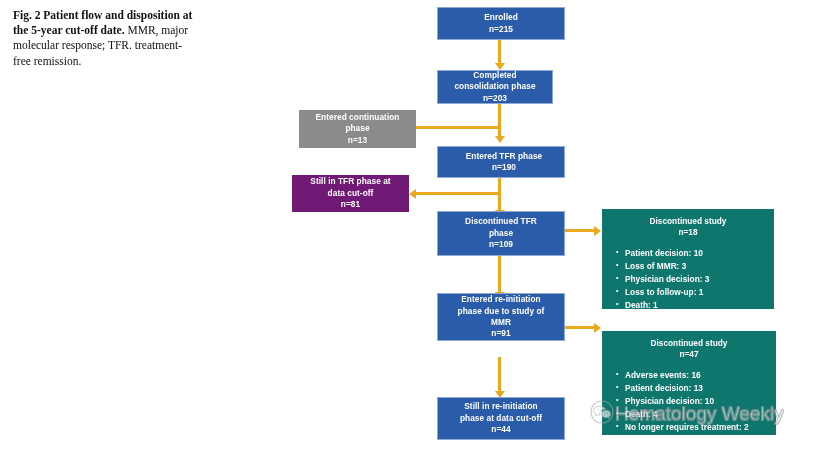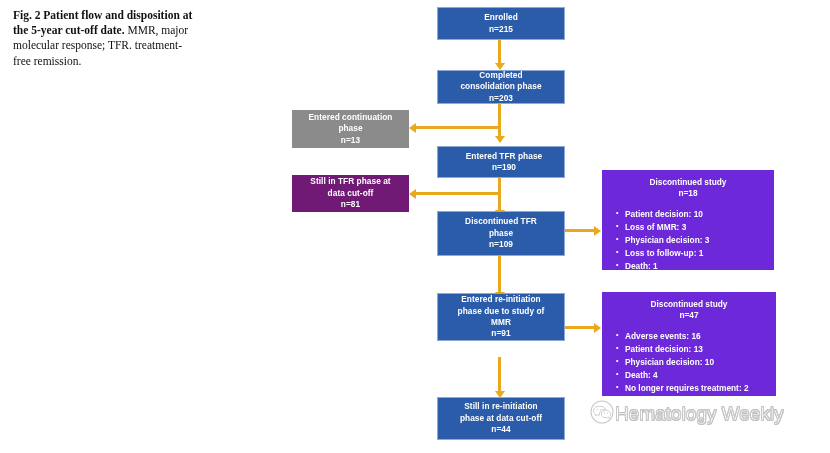--- a/index.html
+++ b/index.html
@@ -62,26 +62,27 @@
   }
   .node.red {
     background: #701a75;
   }
   .node .ln { display: block; white-space: nowrap; }
 
   
   .detail {
     position: absolute;
     box-sizing: border-box;
-    background: #6d28d9;
+    background: #0f766e;
     color: #ffffff;
     font-size: 8.3px;
     font-weight: bold;
     line-height: 1.38;
     padding: 7px 0 7px 0;
+    margin-top: 39px;
   }
   .detail .dhead {
     text-align: center;
     margin-bottom: 9px;
   }
   .detail .dhead .ln { display: block; }
   .detail ul {
     list-style: none;
     margin: 0;
     padding: 0 9px 0 14px;
@@ -185,27 +186,27 @@
   <div class="arrowhead right" style="left:594px; top:322.5px;"></div>
 
   <div class="conn" style="left:498px; top:357px; width:3px; height:36px;"></div>
   <div class="arrowhead down" style="left:494.5px; top:391px;"></div>
 
   <div class="node blue" style="left:437px; top:7px; width:128px; height:33px;">
     <span class="ln">Enrolled</span>
     <span class="ln">n=215</span>
   </div>
 
-  <div class="node blue" style="left:437px; top:70px; width:128px; height:34px;">
+  <div class="node blue" style="left:437px; top:70px; width:116px; height:34px;">
     <span class="ln">Completed</span>
     <span class="ln">consolidation phase</span>
     <span class="ln">n=203</span>
   </div>
 
-  <div class="node gray" style="left:292px; top:110px; width:117px; height:38px;">
+  <div class="node gray" style="left:299px; top:110px; width:117px; height:38px;">
     <span class="ln">Entered continuation</span>
     <span class="ln">phase</span>
     <span class="ln">n=13</span>
   </div>
 
   <div class="node blue" style="left:437px; top:146px; width:128px; height:32px;padding-left:10px;">
     <span class="ln">Entered TFR phase</span>
     <span class="ln">n=190</span>
   </div>
 

